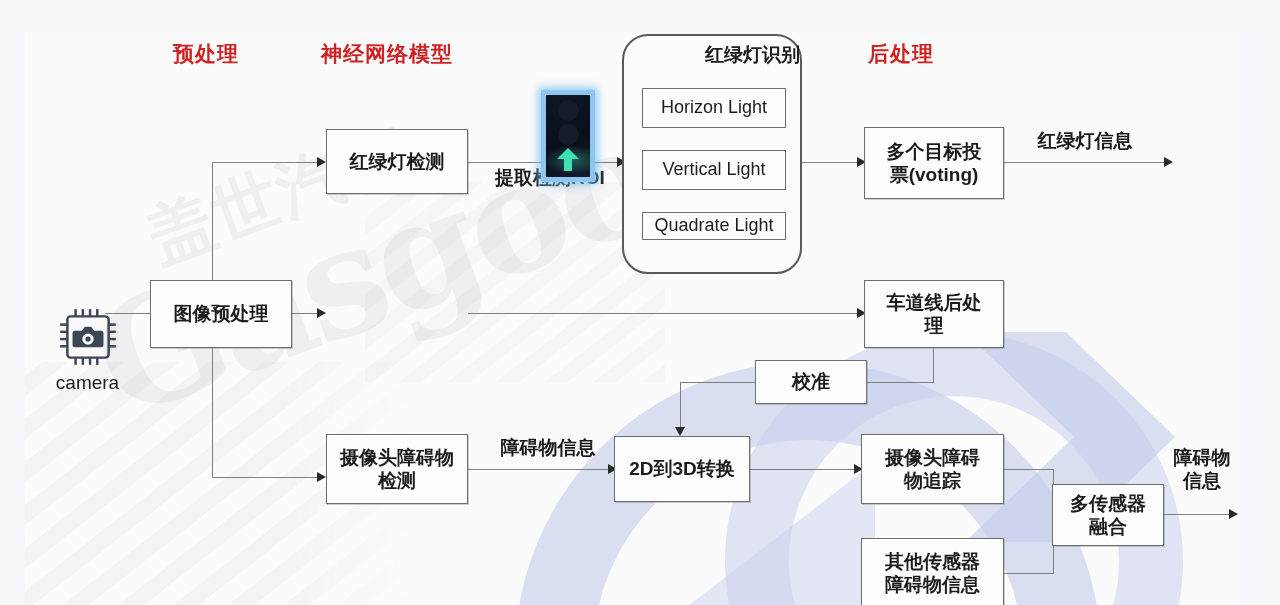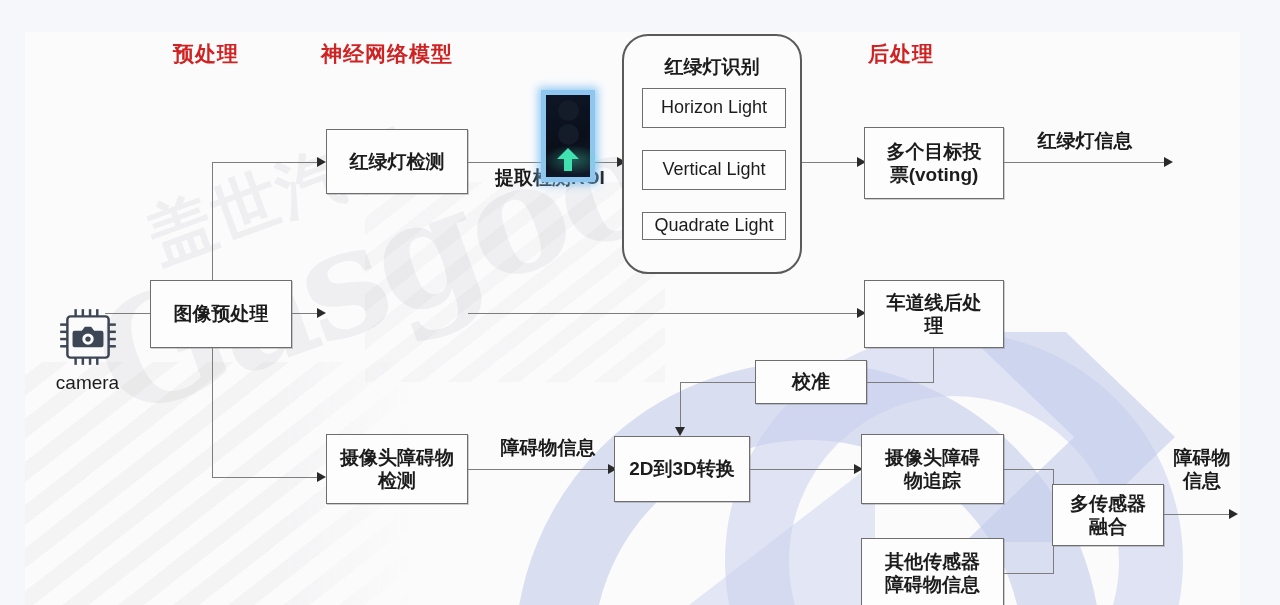--- a/index.html
+++ b/index.html
@@ -236,21 +236,21 @@
     <div class="tl">
       <div class="tl-body">
         <div class="tl-lamp"></div>
         <div class="tl-lamp"></div>
         <div class="tl-arrow"></div>
         <div class="tl-glow"></div>
       </div>
     </div>
 
     <div class="round-group" style="left:597px;top:2px;width:180px;height:240px;">
-      <div class="group-title" style="top:18px;">红绿灯识别</div>
+      <div class="group-title" style="top:6px;text-align:right;">红绿灯识别</div>
       <div class="box sub" style="left:18px;top:52px;width:144px;height:40px;">Horizon Light</div>
       <div class="box sub" style="left:18px;top:114px;width:144px;height:40px;">Vertical Light</div>
       <div class="box sub" style="left:18px;top:176px;width:144px;height:28px;">Quadrate Light</div>
     </div>
 
     <div class="ln lnh" style="left:777px;top:130px;width:62px;"></div>
     <div class="arw arw-r" style="left:832px;top:125px;"></div>
 
     <div class="box" style="left:839px;top:95px;width:140px;height:72px;white-space:pre-line;">多个目标投
 票(voting)</div>

